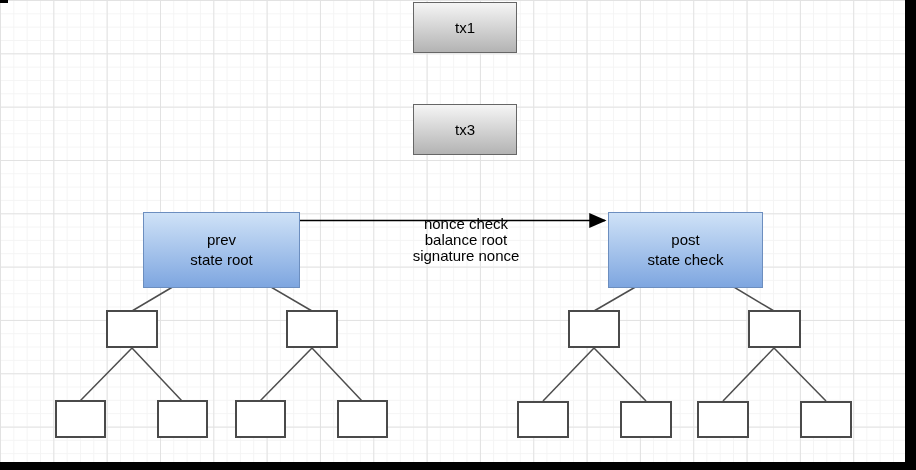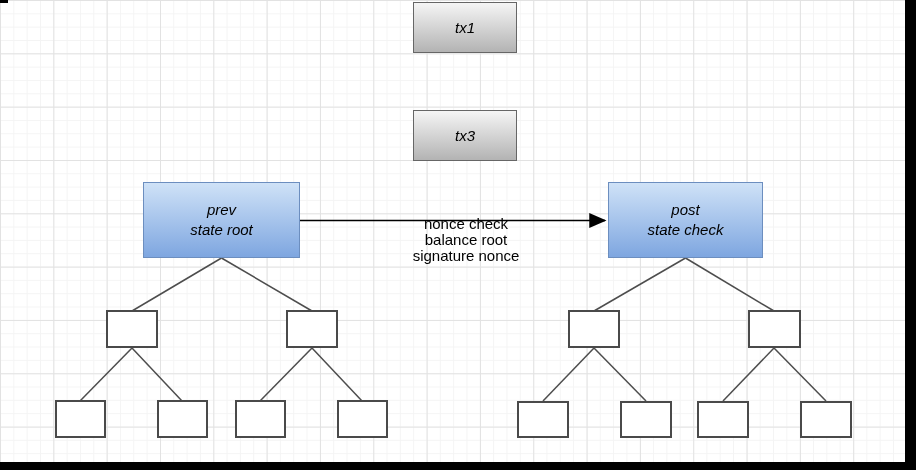--- a/index.html
+++ b/index.html
@@ -23,37 +23,37 @@
     color: #000000;
   }
   .node {
     position: absolute;
     box-sizing: border-box;
     display: flex;
     align-items: center;
     justify-content: center;
     font-size: 15px;
     text-align: center;
-    font-style: italic;
   }
   .tx {
     left: 413px;
     width: 104px;
     height: 51px;
     background: linear-gradient(180deg, #f5f5f5 0%, #b3b3b3 100%);
     border: 1.5px solid #666666;
   }
   .tx1 { top: 2px; }
   .tx2 { top: 53px; }
-  .tx3 { top: 110px; }
+  .tx3 { top: 104px; }
   .root {
     background: linear-gradient(180deg, #cfe2f7 0%, #7ea6e0 100%);
     border: 1px solid #6c8ebf;
     white-space: pre-line;
     line-height: 20px;
+    margin-top: 30px;
   }
   .root-prev { left: 143px; top: 182px; width: 157px; height: 76px; }
   .root-post { left: 608px; top: 182px; width: 155px; height: 76px; }
   .tbox {
     background: #ffffff;
     border: 2px solid #4a4a4a;
   }
   .edges {
     position: absolute;
     left: 0;

